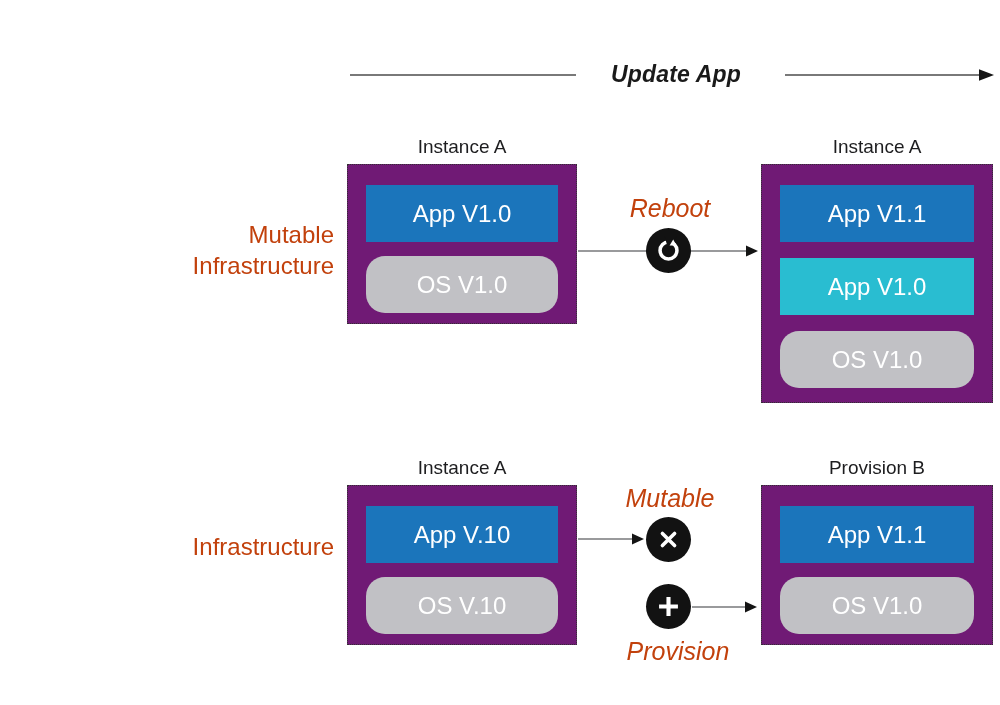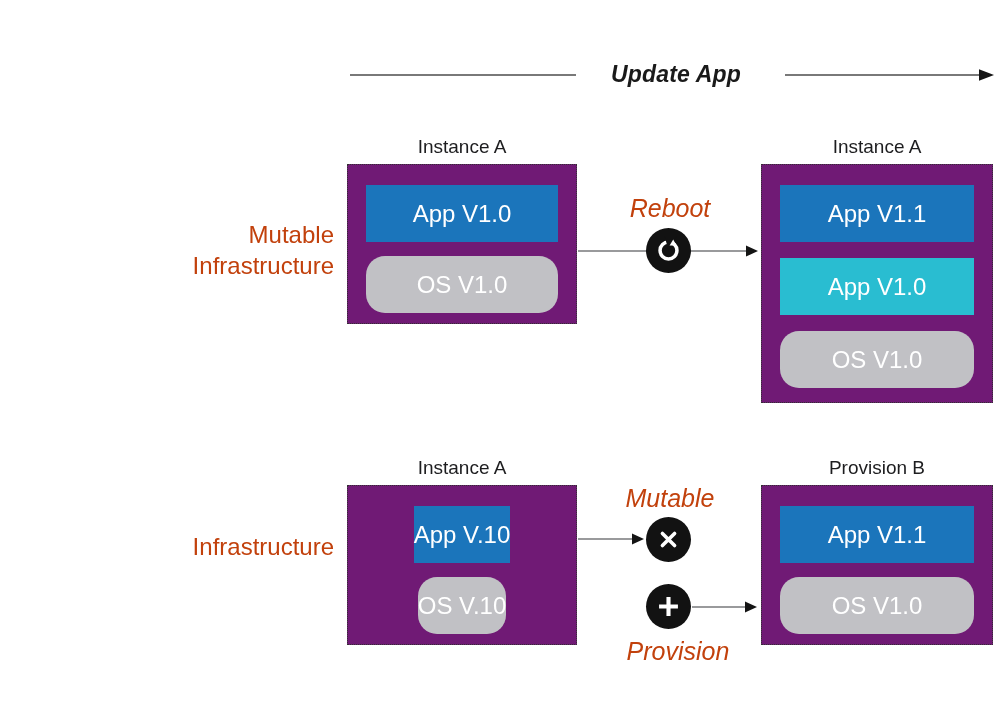--- a/index.html
+++ b/index.html
@@ -72,21 +72,21 @@
     color: #ffffff;
     font-size: 24px;
   }
   .layer.app-blue { background: var(--app-blue, #1b75bb); }
   .layer.app-teal { background: var(--app-teal, #29bdd1); }
   .layer.os-gray  { background: var(--os-gray,  #c1c1c5); border-radius: 19px; }
 
   
   .box-tl { left: 299px; top: 164px; width: 230px; height: 160px; }
   .box-tr { left: 713px; top: 164px; width: 232px; height: 239px; padding: 20px 18px 16px 18px; gap: 16px; }
-  .box-bl { left: 299px; top: 485px; width: 230px; height: 160px; align-items: center; }
+  .box-bl { left: 299px; top: 485px; width: 230px; height: 160px; }
   .box-br { left: 713px; top: 485px; width: 232px; height: 160px; }
 
   .title-tl { left: 299px; top: 136px; width: 230px; }
   .title-tr { left: 713px; top: 136px; width: 232px; }
   .title-bl { left: 299px; top: 457px; width: 230px; }
   .title-br { left: 713px; top: 457px; width: 232px; }
 
   
   .action-circle {
     position: absolute;

